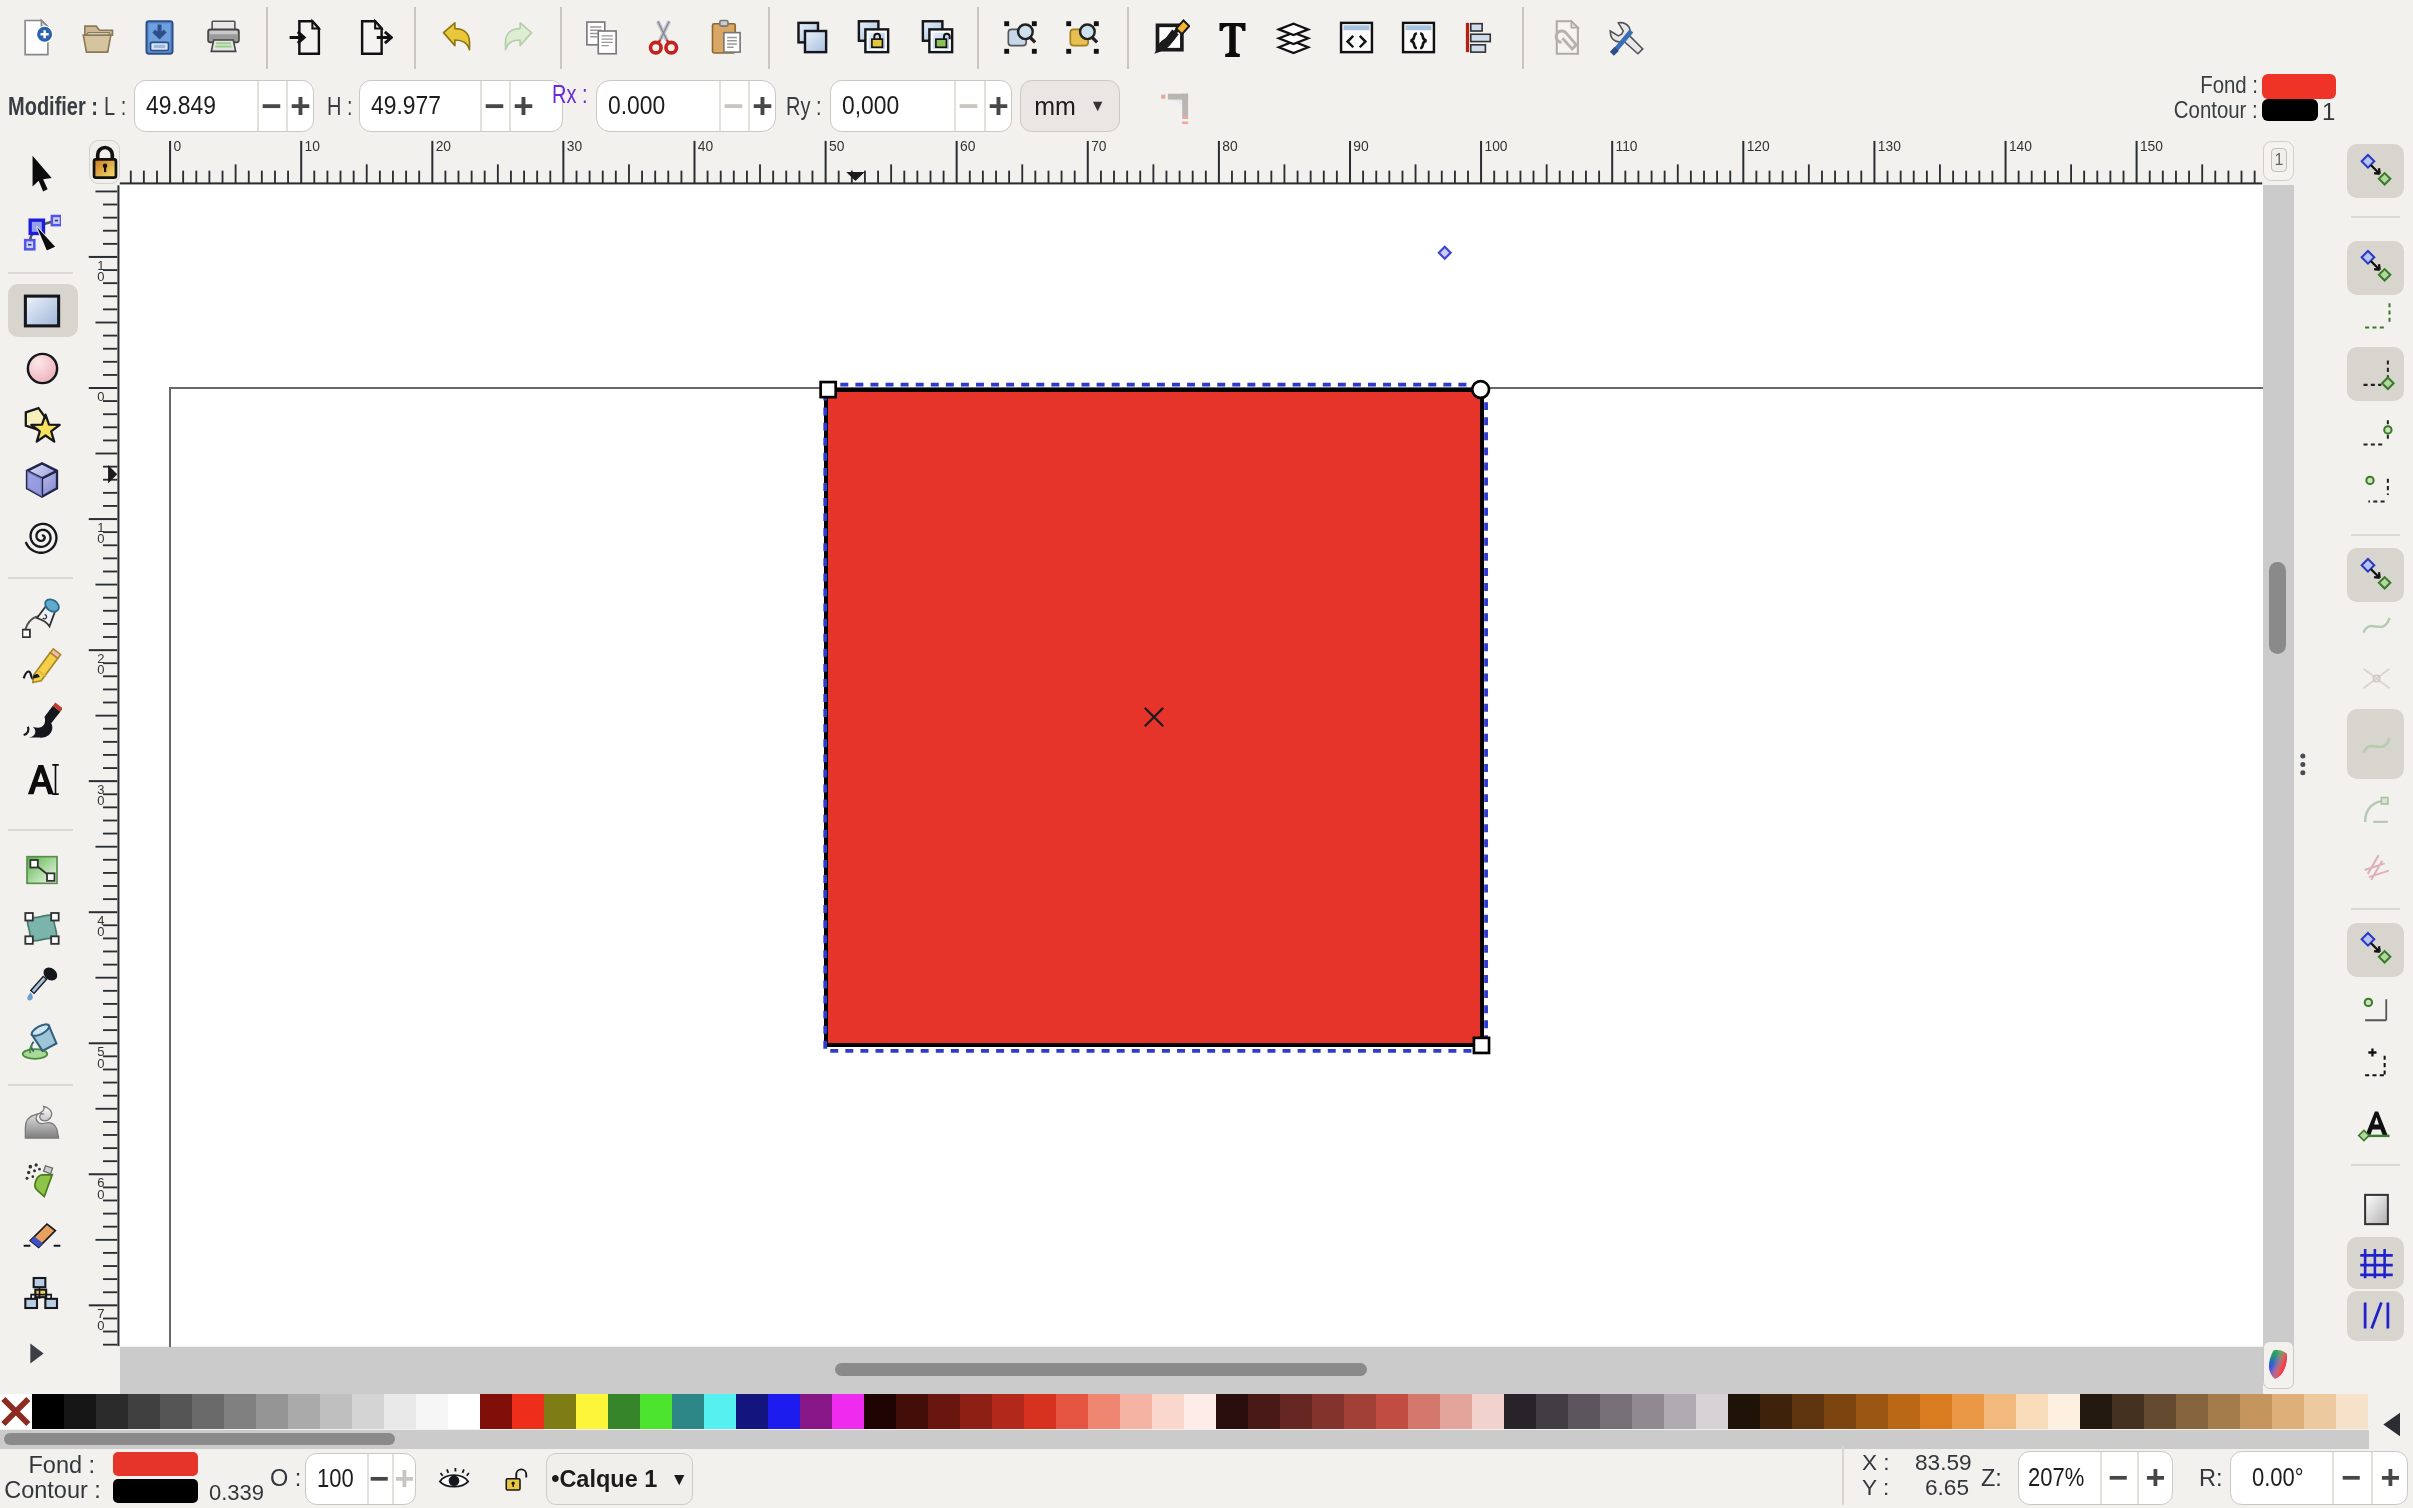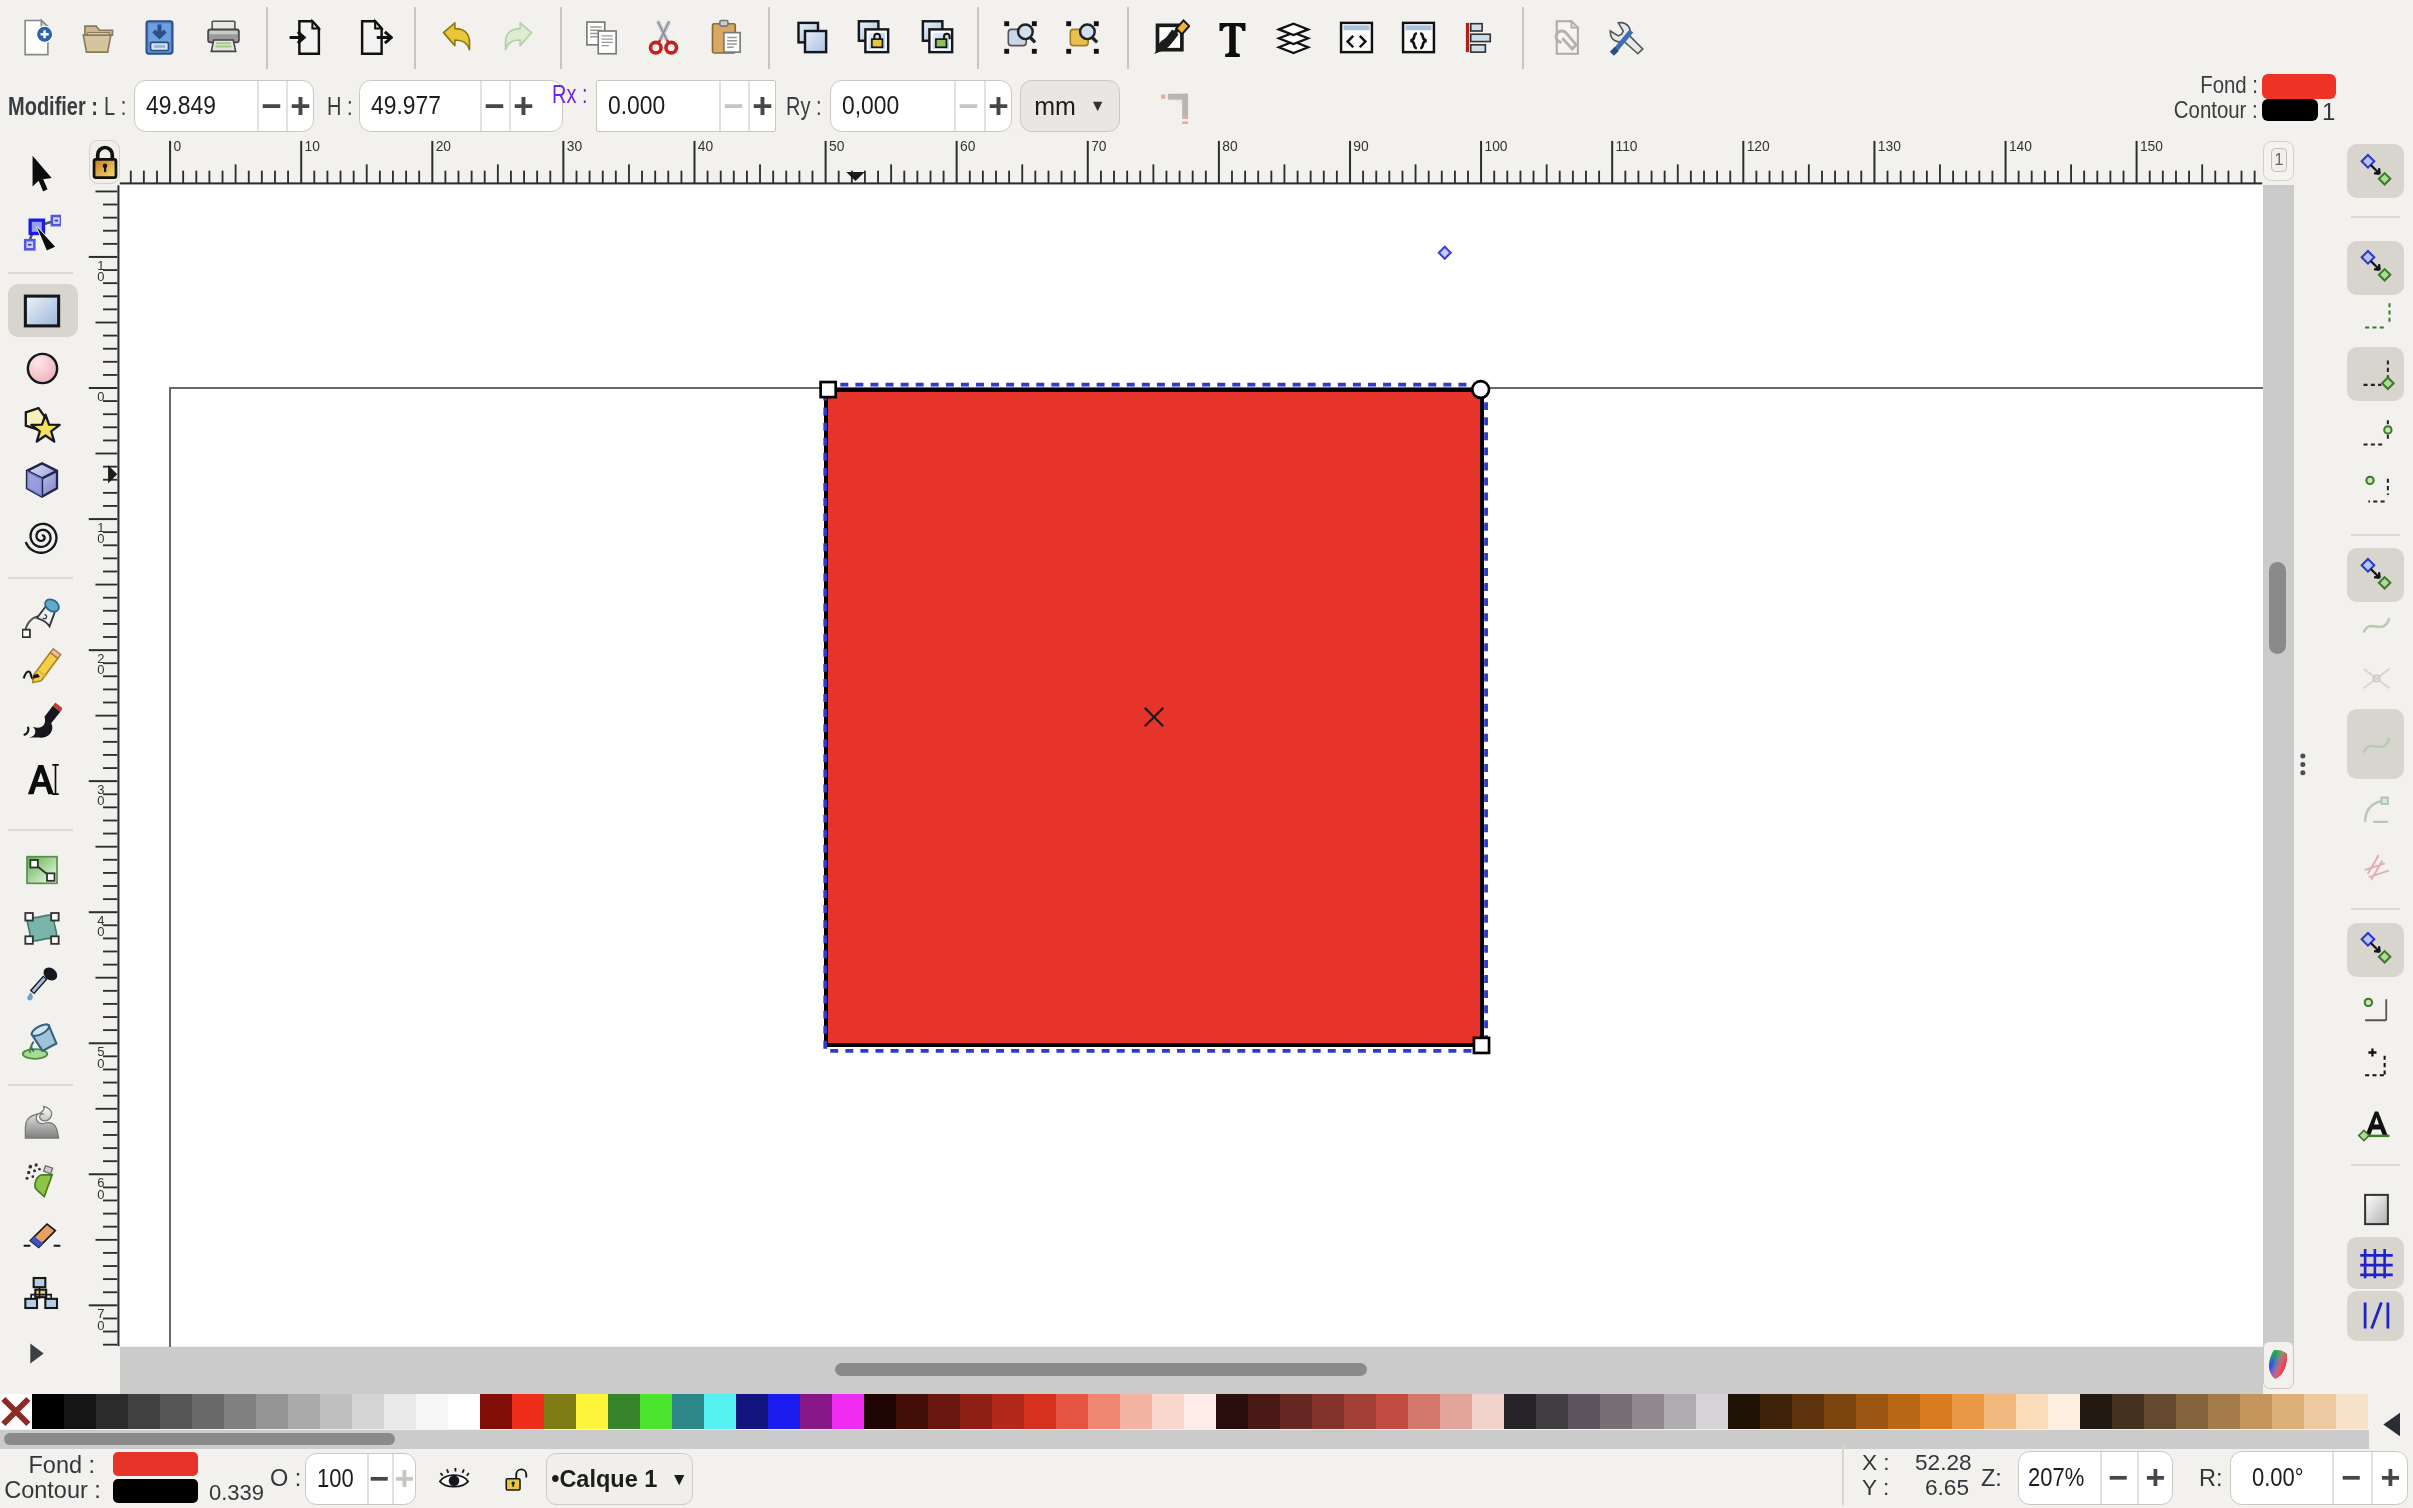--- a/index.html
+++ b/index.html
@@ -542,21 +542,21 @@
       <span style="transform:scaleX(0.88);transform-origin:0 50%;white-space:nowrap">49.977</span>
     </div>
 <div style="position:absolute;left:120px;top:0;bottom:0;width:1.7px;background:#e4e1dc"></div>
 <div style="position:absolute;left:149px;top:0;bottom:0;width:1.7px;background:#e4e1dc"></div>
 <div style="position:absolute;left:120px;top:0;width:29px;height:49px;display:flex;align-items:center;justify-content:center;font-size:35px;font-weight:bold;color:#474747">−</div>
 <div style="position:absolute;left:149px;top:0;width:29px;height:49px;display:flex;align-items:center;justify-content:center;font-size:35px;font-weight:bold;color:#474747">+</div>
 </div>
 <div class="abs" style="left:552px;top:80px;height:52px;display:flex;font-size:25px;color:#6d28d9;white-space:nowrap">
     <span style="transform:scaleX(0.8);transform-origin:0 50%">Rx&nbsp;:</span>
   </div>
-<div style="position:absolute;left:596px;top:80px;width:180px;height:52px;background:#fff;border:1.7px solid #cbc7c1;border-radius:2px;box-sizing:border-box;overflow:hidden">
+<div style="position:absolute;left:596px;top:80px;width:180px;height:52px;background:#fff;border:1.7px solid #cbc7c1;border-radius:14px;box-sizing:border-box;overflow:hidden">
 <div style="position:absolute;left:0;top:0;width:122px;height:49px;padding-left:11px;display:flex;align-items:center;justify-content:flex-start;font-size:26px;color:#1c1c1c">
       <span style="transform:scaleX(0.88);transform-origin:0 50%;white-space:nowrap">0.000</span>
     </div>
 <div style="position:absolute;left:122px;top:0;bottom:0;width:1.7px;background:#e4e1dc"></div>
 <div style="position:absolute;left:151px;top:0;bottom:0;width:1.7px;background:#e4e1dc"></div>
 <div style="position:absolute;left:122px;top:0;width:29px;height:49px;display:flex;align-items:center;justify-content:center;font-size:35px;font-weight:bold;color:#c8c5c0">−</div>
 <div style="position:absolute;left:151px;top:0;width:29px;height:49px;display:flex;align-items:center;justify-content:center;font-size:35px;font-weight:bold;color:#474747">+</div>
 </div>
 <div class="abs" style="left:786px;top:80px;height:52px;display:flex;align-items:center;font-size:25px;color:#383d42;white-space:nowrap">
     <span style="transform:scaleX(0.8);transform-origin:0 50%">Ry&nbsp;:</span>
@@ -843,21 +843,21 @@
     </svg></div>
 <div style="position:absolute;left:500px;top:1465px;width:30px;height:30px"><svg width="100%" height="100%" viewBox="0 0 48 48">
       <rect x="10" y="22" width="22" height="18" rx="2" fill="#e8c63f" stroke="#15171c" stroke-width="2.5"></rect>
 <path d="M26 22 v-7 a8 8 0 0 1 16 0 v5" fill="none" stroke="#15171c" stroke-width="3"></path>
 <circle cx="21" cy="29" r="2.5" fill="#15171c"></circle>
       <rect x="19.8" y="29" width="2.5" height="6" fill="#15171c"></rect>
     </svg></div>
 <div class="abs" style="left:546px;top:1453px;width:147px;height:52px;background:#f1efeb;border:1.7px solid #cfccc6;border-radius:10px;display:flex;align-items:center;justify-content:center;font-size:23.5px;color:#1c1c1c;font-weight:bold">•Calque 1&nbsp;&nbsp;<span style="font-size:17.6px">▼</span></div>
 <div class="abs" style="left:1842px;top:1446px;width:1.7px;height:59px;background:#d8d5d0"></div>
 <div class="lab" style="left:1862px;top:1450px;font-size:22.6px">X :</div>
-<div class="lab" style="left:1915px;top:1450px;font-size:22.6px">52.28</div>
+<div class="lab" style="left:1915px;top:1450px;font-size:22.6px">83.59</div>
 <div class="lab" style="left:1862px;top:1475px;font-size:22.6px">Y :</div>
 <div class="lab" style="left:1925px;top:1475px;font-size:22.6px">6.65</div>
 <div class="lab" style="left:1981px;top:1465px;font-size:23.5px">Z:</div>
 <div style="position:absolute;left:2018px;top:1451px;width:155px;height:54px;background:#fff;border:1.7px solid #cbc7c1;border-radius:11.7px;box-sizing:border-box;overflow:hidden">
 <div style="position:absolute;left:0;top:0;width:81px;height:50px;display:flex;align-items:center;justify-content:center;font-size:25px;color:#1c1c1c">
       <span style="transform:scaleX(0.88);transform-origin:0 50%;white-space:nowrap">207%</span>
     </div>
 <div style="position:absolute;left:81px;top:0;bottom:0;width:1.7px;background:#e4e1dc"></div>
 <div style="position:absolute;left:118px;top:0;bottom:0;width:1.7px;background:#e4e1dc"></div>
 <div style="position:absolute;left:81px;top:0;width:37px;height:50px;display:flex;align-items:center;justify-content:center;font-size:34px;font-weight:bold;color:#474747">−</div>

